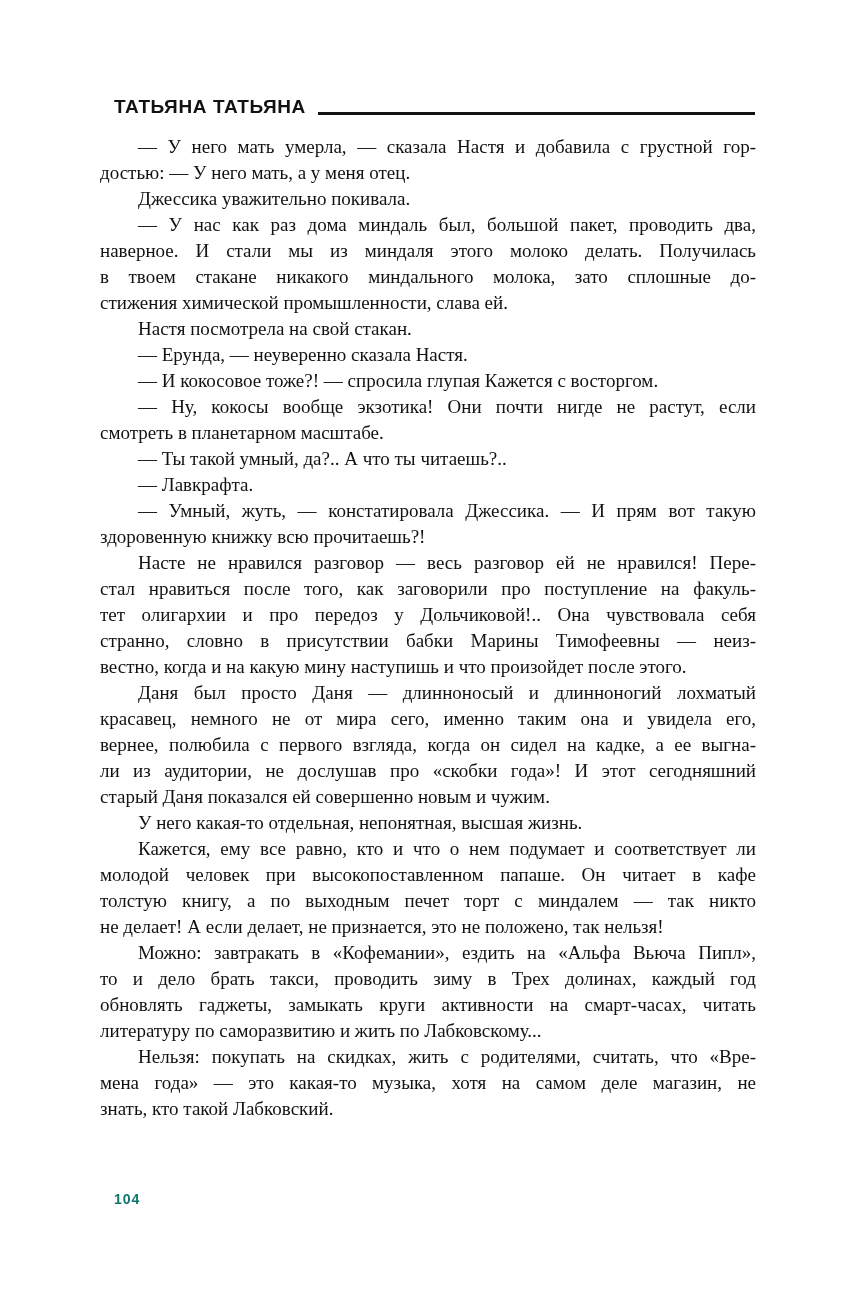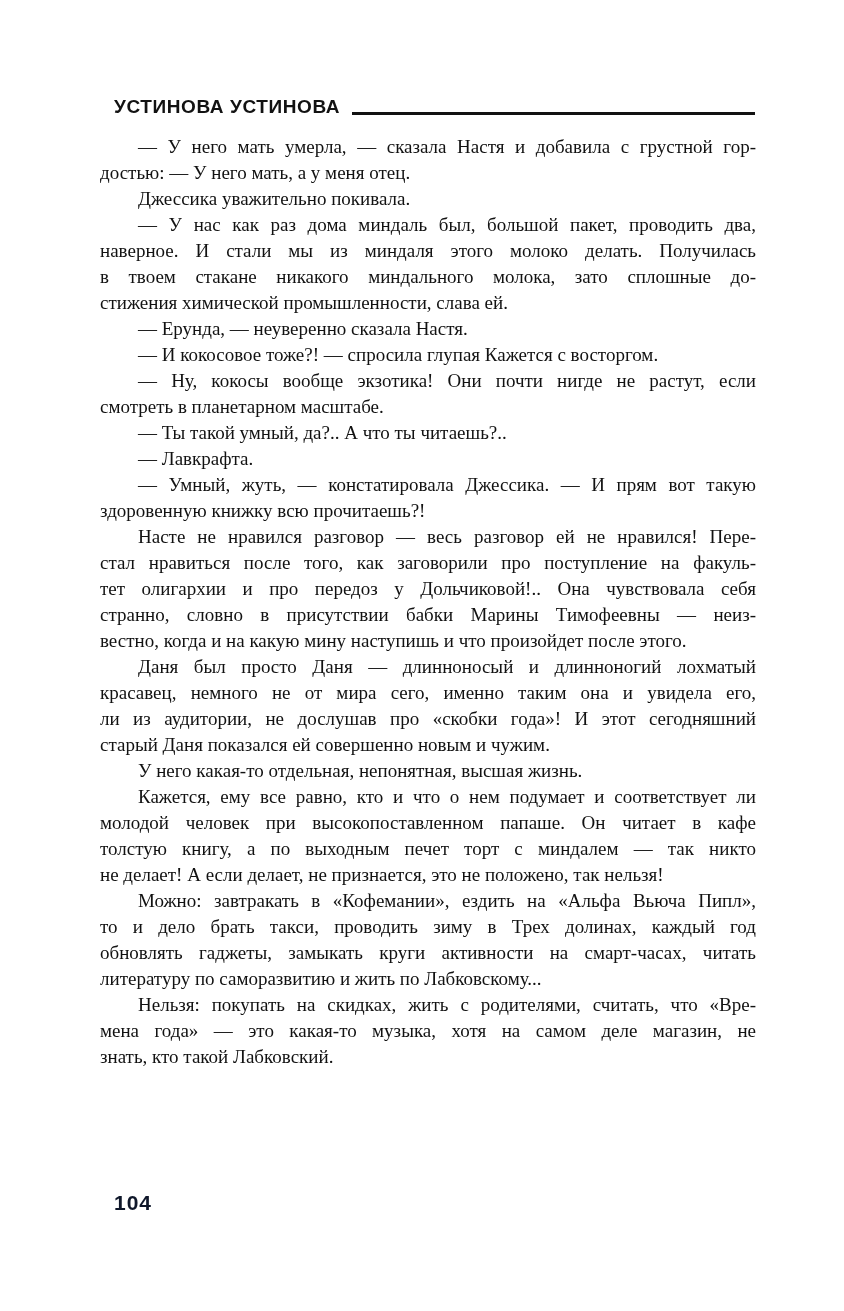--- a/index.html
+++ b/index.html
@@ -53,58 +53,60 @@
   }
   .line.para-end { text-align-last: left; }
   .line.para-start { text-indent: 38px; }
   
   .page-number {
     position: absolute;
     left: 114px;
     top: 1191px;
     font-family: "Liberation Sans", sans-serif;
     font-weight: bold;
-    font-size: 21px;
+    font-size: 14px;
     letter-spacing: 1px;
-    color: #0f172a;
+    color: #0f766e;
   }
 </style>
 </head>
 <body>
 
 <div id="page">
 
   <div class="header">
-    <span class="author">УСТИНОВА УСТИНОВА</span>
+    <span class="author">ТАТЬЯНА ТАТЬЯНА</span>
     <span class="rule"></span>
   </div>
 
   <div class="text-block">
       <div class="line para-start">— У него мать умерла, — сказала Настя и добавила с грустной гор-</div>
       <div class="line para-end">достью: — У него мать, а у меня отец.</div>
       <div class="line para-start para-end">Джессика уважительно покивала.</div>
       <div class="line para-start">— У нас как раз дома миндаль был, большой пакет, проводить два,</div>
       <div class="line">наверное. И стали мы из миндаля этого молоко делать. Получилась</div>
       <div class="line">в твоем стакане никакого миндального молока, зато сплошные до-</div>
       <div class="line para-end">стижения химической промышленности, слава ей.</div>
+      <div class="line para-start para-end">Настя посмотрела на свой стакан.</div>
       <div class="line para-start para-end">— Ерунда, — неуверенно сказала Настя.</div>
       <div class="line para-start para-end">— И кокосовое тоже?! — спросила глупая Кажется с восторгом.</div>
       <div class="line para-start">— Ну, кокосы вообще экзотика! Они почти нигде не растут, если</div>
       <div class="line para-end">смотреть в планетарном масштабе.</div>
       <div class="line para-start para-end">— Ты такой умный, да?.. А что ты читаешь?..</div>
       <div class="line para-start para-end">— Лавкрафта.</div>
       <div class="line para-start">— Умный, жуть, — констатировала Джессика. — И прям вот такую</div>
       <div class="line para-end">здоровенную книжку всю прочитаешь?!</div>
       <div class="line para-start">Насте не нравился разговор — весь разговор ей не нравился! Пере-</div>
       <div class="line">стал нравиться после того, как заговорили про поступление на факуль-</div>
       <div class="line">тет олигархии и про передоз у Дольчиковой!.. Она чувствовала себя</div>
       <div class="line">странно, словно в присутствии бабки Марины Тимофеевны — неиз-</div>
       <div class="line para-end">вестно, когда и на какую мину наступишь и что произойдет после этого.</div>
       <div class="line para-start">Даня был просто Даня — длинноносый и длинноногий лохматый</div>
       <div class="line">красавец, немного не от мира сего, именно таким она и увидела его,</div>
+      <div class="line">вернее, полюбила с первого взгляда, когда он сидел на кадке, а ее выгна-</div>
       <div class="line">ли из аудитории, не дослушав про «скобки года»! И этот сегодняшний</div>
       <div class="line para-end">старый Даня показался ей совершенно новым и чужим.</div>
       <div class="line para-start para-end">У него какая-то отдельная, непонятная, высшая жизнь.</div>
       <div class="line para-start">Кажется, ему все равно, кто и что о нем подумает и соответствует ли</div>
       <div class="line">молодой человек при высокопоставленном папаше. Он читает в кафе</div>
       <div class="line">толстую книгу, а по выходным печет торт с миндалем — так никто</div>
       <div class="line para-end">не делает! А если делает, не признается, это не положено, так нельзя!</div>
       <div class="line para-start">Можно: завтракать в «Кофемании», ездить на «Альфа Вьюча Пипл»,</div>
       <div class="line">то и дело брать такси, проводить зиму в Трех долинах, каждый год</div>
       <div class="line">обновлять гаджеты, замыкать круги активности на смарт-часах, читать</div>

